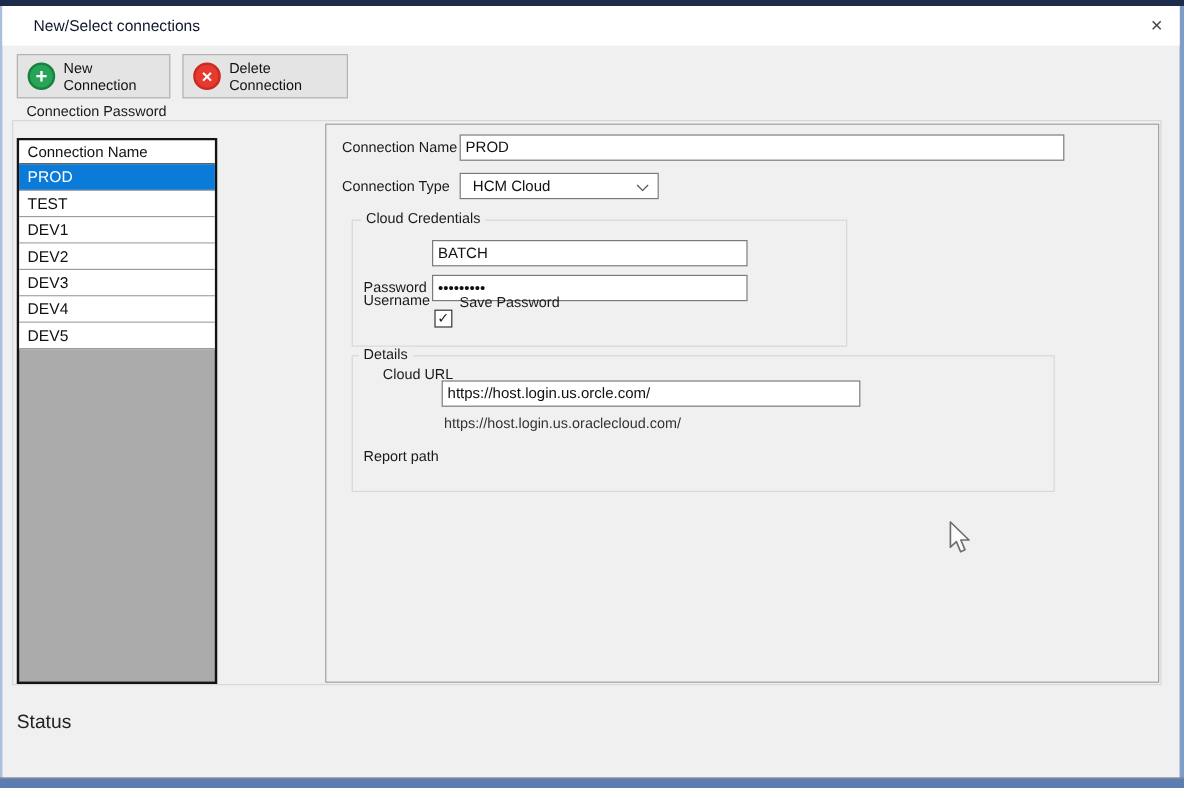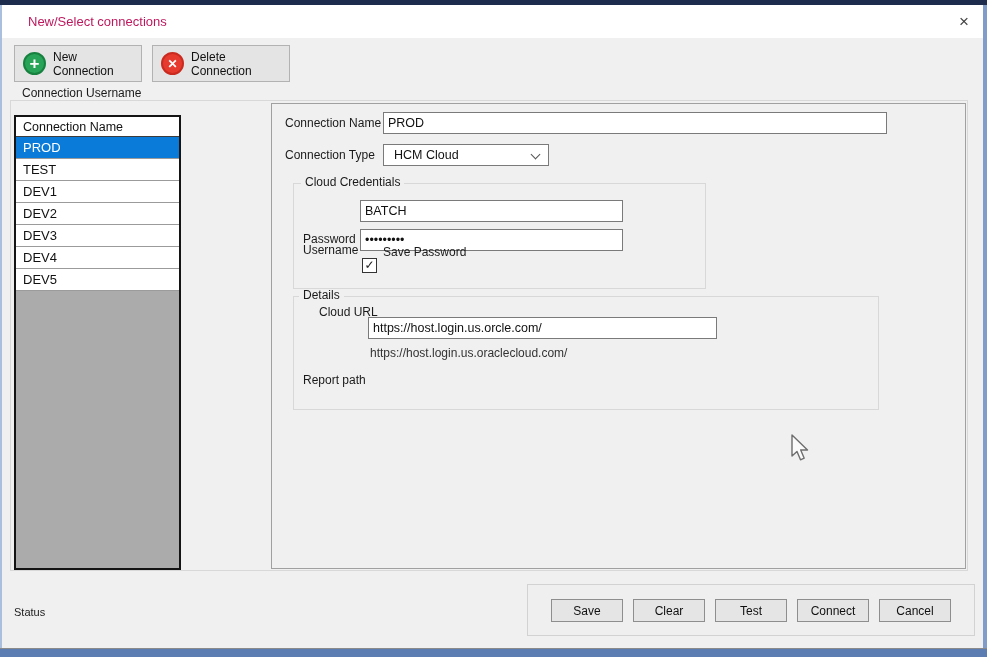--- a/index.html
+++ b/index.html
@@ -9,21 +9,21 @@
     font-family:"Liberation Sans", sans-serif;color:#1a1a1a;
   }
   
   .edge{position:absolute;}
   #edge-top{left:0;top:0;width:987px;height:5px;background:#1d2b4d;}
   #edge-left{left:0;top:5px;width:2px;height:652px;background:#aabfdd;}
   #edge-right{left:983px;top:5px;width:4px;height:652px;background:#7f9dc9;}
   #edge-bottom{left:0;top:648px;width:987px;height:9px;background:#5b7db1;border-top:1px solid #8a8a8a;}
 
   #titlebar{position:absolute;left:2px;top:5px;width:981px;height:33px;background:#ffffff;}
-  #title-text{position:absolute;left:26px;top:0;height:44px;line-height:33px;font-size:13px;color:#be185d;}
+  #title-text{position:absolute;left:26px;top:0;height:44px;line-height:33px;font-size:13px;color:#0f172a;}
   #close-btn{position:absolute;left:948px;top:4px;width:28px;height:26px;line-height:26px;text-align:center;
     font-size:17px;color:#444;cursor:default;}
 
   .toolbtn{position:absolute;height:37px;background:#e4e4e4;border:1px solid #b2b2b2;
     display:flex;align-items:center;padding:0 10px 0 8px;gap:7px;font-size:12px;color:#111;}
   #btn-new{left:14px;top:45px;width:128px;}
   #btn-del{left:152px;top:45px;width:138px;}
   .circ{width:23px;height:23px;border-radius:50%;display:flex;align-items:center;justify-content:center;
     color:#fff;font-weight:bold;flex:0 0 auto;}
   .circ-green{background:#27a457;border:2px solid #17813f;font-size:17px;line-height:1;}
@@ -70,21 +70,21 @@
   #lbl-save{left:383px;top:244px;height:17px;line-height:17px;}
 
   #gb-det{left:293px;top:296px;width:586px;height:114px;}
   #gb-det-label{left:299px;top:289px;}
   #lbl-url{left:303px;top:302px;margin-left:16px;}
   #in-url{left:368px;top:317px;width:349px;}
   #hint-url{left:370px;top:344px;height:18px;line-height:18px;color:#333;}
   #lbl-rpath{left:303px;top:370px;}
   #in-rpath{left:368px;top:369px;width:349px;}
 
-  #status-lbl{position:absolute;left:14px;top:594px;font-size:11px;color:#222;margin-top:12px;}
+  #status-lbl{position:absolute;left:14px;top:594px;font-size:16px;color:#222;}
 
   #btn-panel{position:absolute;left:527px;top:584px;width:448px;height:52px;border:1px solid #d2d2d2;
     background:#efefef;display:flex;align-items:center;justify-content:center;gap:10px;}
   .fbtn{width:72px;height:23px;background:#e5e5e5;border:1px solid #8e8e8e;
     font-family:"Liberation Sans",sans-serif;font-size:12px;color:#111;text-align:center;line-height:21px;cursor:default;}
 
   #cursor{position:absolute;left:789px;top:434px;width:22px;height:30px;pointer-events:none;}
 </style>
 </head>
 <body>
@@ -104,21 +104,21 @@
   <div class="toolbtn" id="btn-new">
     <span class="circ circ-green">+</span>
     <span>New Connection</span>
   </div>
   <div class="toolbtn" id="btn-del">
     <span class="circ circ-red">✕</span>
     <span>Delete Connection</span>
   </div>
 
   <div class="groupbox" id="gb-outer"></div>
-  <span class="grouplabel" id="gb-outer-label">Connection Username</span>
+  <span class="grouplabel" id="gb-outer-label">Connection Password</span>
 
   <div id="conn-list">
     <div class="hdr">Connection Name</div>
     <div>
         <div class="list-row selected">PROD</div>
         <div class="list-row">TEST</div>
         <div class="list-row">DEV1</div>
         <div class="list-row">DEV2</div>
         <div class="list-row">DEV3</div>
         <div class="list-row">DEV4</div>
@@ -147,25 +147,18 @@
   <span class="flabel" id="lbl-save">Save Password</span>
 
   <div class="groupbox" id="gb-det"></div>
   <span class="grouplabel" id="gb-det-label">Details</span>
   <span class="flabel" id="lbl-url">Cloud URL</span>
   <input class="tinput" id="in-url" type="text" value="https://host.login.us.orcle.com/" style="">
   <span class="flabel" id="hint-url">https://host.login.us.oraclecloud.com/</span>
   <span class="flabel" id="lbl-rpath">Report path</span>
 
   <span id="status-lbl">Status</span>
-  <div id="btn-panel">
-      <button class="fbtn">Save</button>
-      <button class="fbtn">Clear</button>
-      <button class="fbtn">Test</button>
-      <button class="fbtn">Connect</button>
-      <button class="fbtn">Cancel</button>
-    </div>
 
   <svg id="cursor" viewBox="0 0 22 30">
     <path d="M3,1 L3,22 L8,17.4 L11.5,25.8 L15.2,24.2 L11.7,16 L18.5,16 Z" fill="#fbfbfb" stroke="#6e6e6e" stroke-width="1.4" stroke-linejoin="round"></path>
   </svg>
 
 </div>
 
 </body></html>

